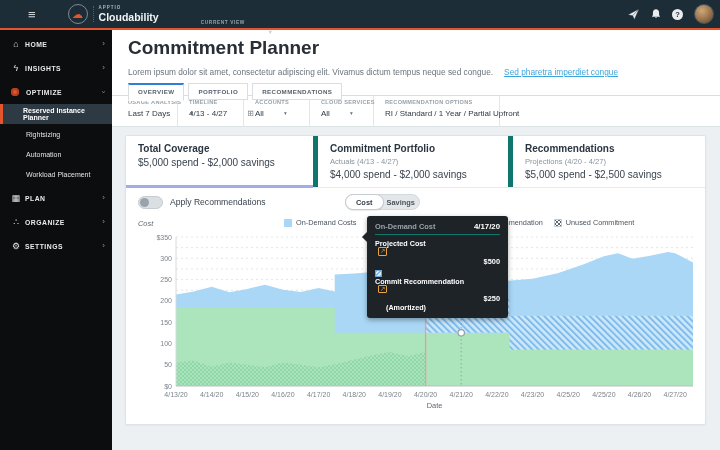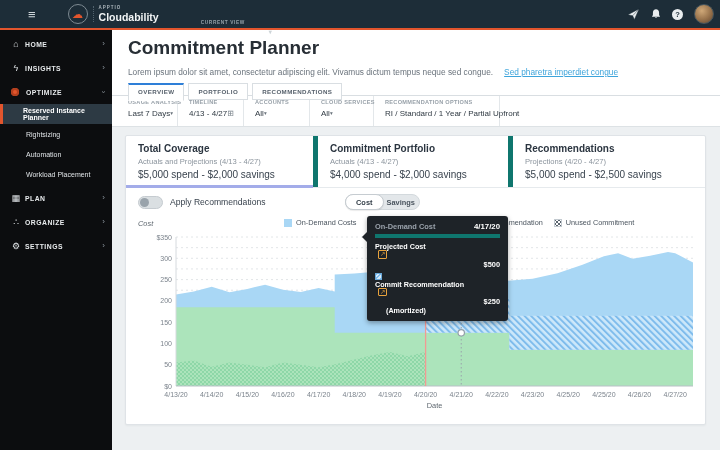--- a/index.html
+++ b/index.html
@@ -51,21 +51,21 @@
   .page-link{color:#3da4db;text-decoration:underline;margin-left:11px;cursor:pointer;}
   .tabs{position:absolute;left:16px;top:53px;display:flex;z-index:2;}
   .tab{font-size:6.2px;font-weight:bold;letter-spacing:0.4px;color:#57616c;background:#fff;
        border:1px solid #d9dee2;padding:4px 9px 4px;margin-right:4px;cursor:pointer;}
   .tab.active{border-top:2px solid #2e7fd8;border-bottom:1px solid #fff;margin-bottom:-1px;padding-top:3px;}
   .filterbar{position:absolute;left:0;bottom:0;width:608px;height:31px;border-top:1px solid #d9dee2;
              display:flex;background:#fff;}
   .fseg{border-right:1px solid #e3e7ea;padding:4px 0 0 11px;line-height:1;}
   .fseg:first-child{padding-left:16px;}
   .f-label{font-size:5.6px;letter-spacing:0.3px;color:#98a1a9;font-weight:bold;white-space:nowrap;}
-  .f-value{font-size:8px;color:#2f3942;margin-top:4px;display:flex;align-items:center;gap:0;white-space:nowrap;}
+  .f-value{font-size:8px;color:#2f3942;margin-top:4px;display:flex;align-items:center;gap:20px;white-space:nowrap;}
   .f-caret{font-size:5.5px;color:#6a737c;}
   .f-cal{font-size:8px;color:#7a838b;}
   .w1{width:66px}.w2{width:66px}.w3{width:66px}.w4{width:64px}.w5{width:126px;border-right:1px solid #e3e7ea;}
   
   .card{position:absolute;left:13px;top:105px;width:581px;height:290px;background:#fff;
         border:1px solid #dfe3e7;border-radius:2px;box-shadow:0 1px 2px rgba(40,50,60,.05);}
   .summary{display:flex;height:52px;border-bottom:1px solid #e6eaed;}
   .scard{padding:7px 12px 0;border-right:5px solid #0f766e;position:relative;}
   .scard:last-child{border-right:none;}
   .s1{width:192px}.s2{width:195px}.s3{width:192px}
@@ -96,21 +96,21 @@
   .chartwrap{position:relative;height:185px;}
   #chart-svg{position:absolute;left:0;top:0;}
   #chart-svg text{font-family:"Liberation Sans",sans-serif;font-size:7px;fill:#7b838c;}
   .x-title{position:absolute;left:50px;top:170px;width:517px;text-align:center;
            font-size:7.4px;color:#5f6870;}
   
   .tooltip{position:absolute;left:366px;top:215px;width:141px;background:#1e2328;border-radius:3px;
            padding:6px 8px 6px;z-index:6;box-shadow:0 2px 5px rgba(0,0,0,.35);}
   .tooltip:before{content:"";position:absolute;left:-5px;top:16px;border:5px solid transparent;
                   border-right-color:#1e2328;border-left:none;}
-  .tt-head{display:flex;justify-content:space-between;align-items:baseline;border-bottom:4px solid #0f766e;
+  .tt-head{display:flex;justify-content:space-between;align-items:baseline;border-bottom:1px solid #0f766e;
            padding-bottom:3px;margin-bottom:4px;}
   .tt-head-label{font-size:7.4px;color:#9aa2ab;font-weight:bold;}
   .tt-head-val{font-size:7.8px;color:#fff;font-weight:bold;}
   .tt-row{display:flex;align-items:flex-start;margin-top:3px;flex-direction:column;}
   .tt-label{font-size:7.2px;color:#fff;font-weight:bold;line-height:1.25;}
   .tt-ext{font-size:6.5px;color:#e8a33d;margin-left:3px;line-height:1;border:1px solid #e8a33d;
           border-radius:1px;padding:0 1px;transform:translateY(-1px);display:inline-block;}
   .tt-val{margin-left:auto;font-size:7.4px;color:#fff;font-weight:bold;padding-left:6px;}
   .tt-sw{width:7px;height:7px;flex:none;margin-right:4px;margin-top:1px;
          border:1px solid #6aa8d8;background:repeating-linear-gradient(-45deg,#7fbcec 0 1.3px,#d7ebfa 1.3px 3.1px);}
@@ -249,21 +249,20 @@
               <span>RI / Standard / 1 Year / Partial Upfront</span>
             </div>
         </div>
       </div>
     </div>
 
     <div class="card">
       <div class="summary">
         <div class="scard s1 active">
           <div class="s-title">Total Coverage</div>
-          <div class="s-sub">Actuals and Projections (4/13 - 4/27)</div>
           <div class="s-val">$5,000 spend - $2,000 savings</div>
         </div>
         <div class="scard s2">
           <div class="s-title">Commitment Portfolio</div>
           <div class="s-sub">Actuals (4/13 - 4/27)</div>
           <div class="s-val">$4,000 spend - $2,000 savings</div>
         </div>
         <div class="scard s3">
           <div class="s-title">Recommendations</div>
           <div class="s-sub">Projections (4/20 - 4/27)</div>

